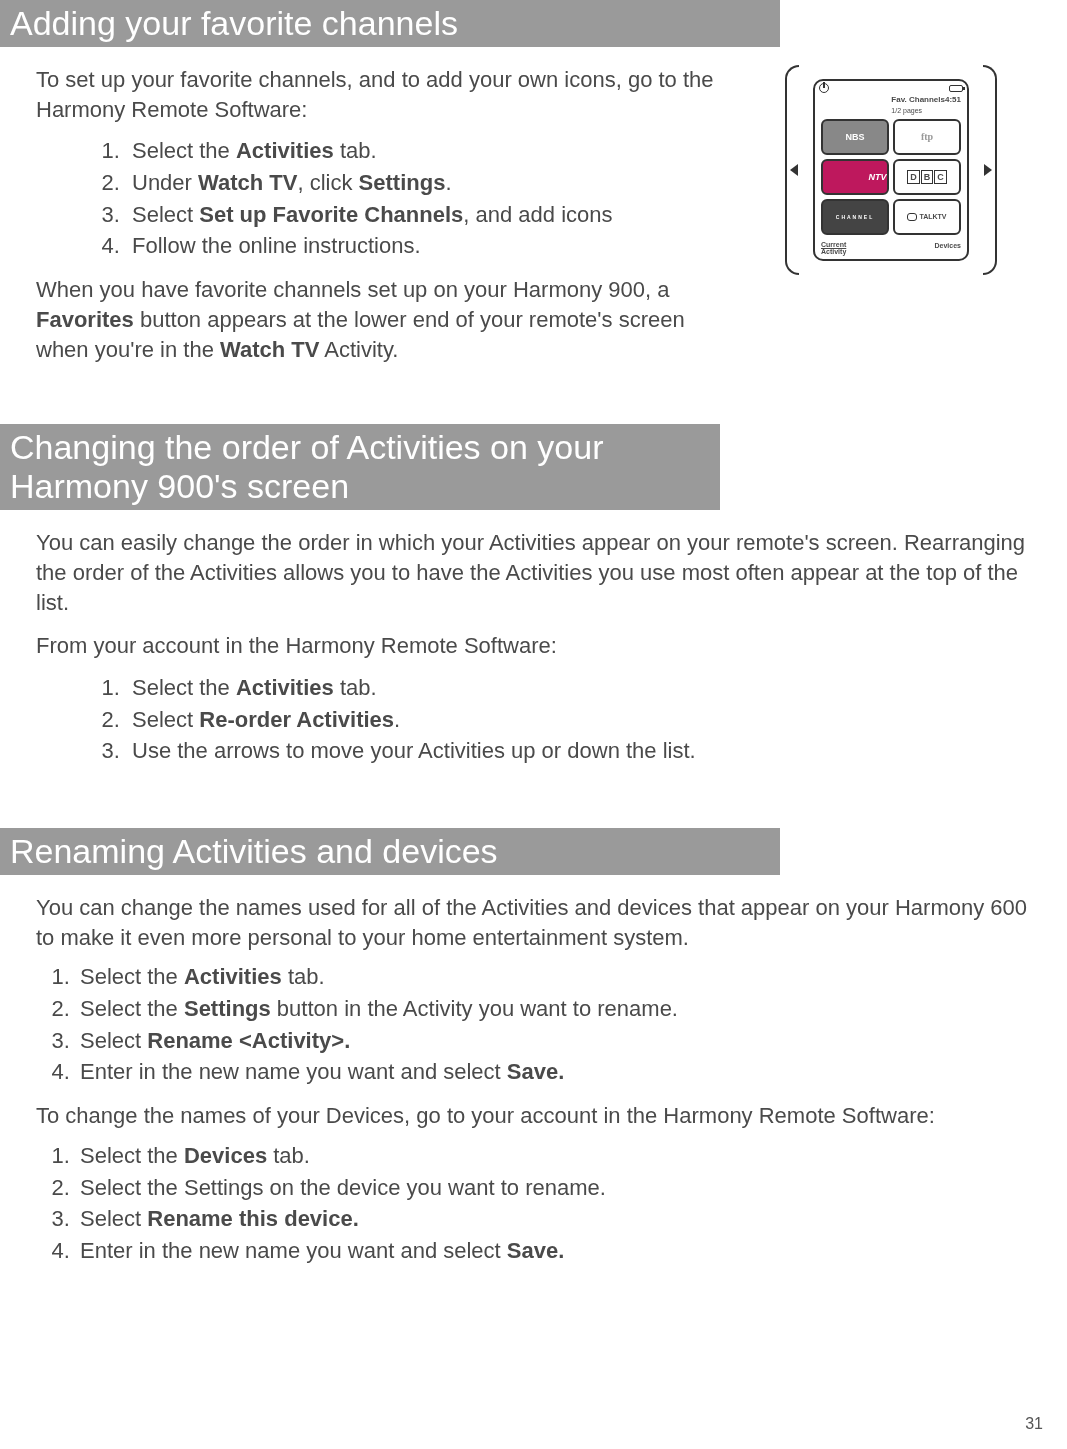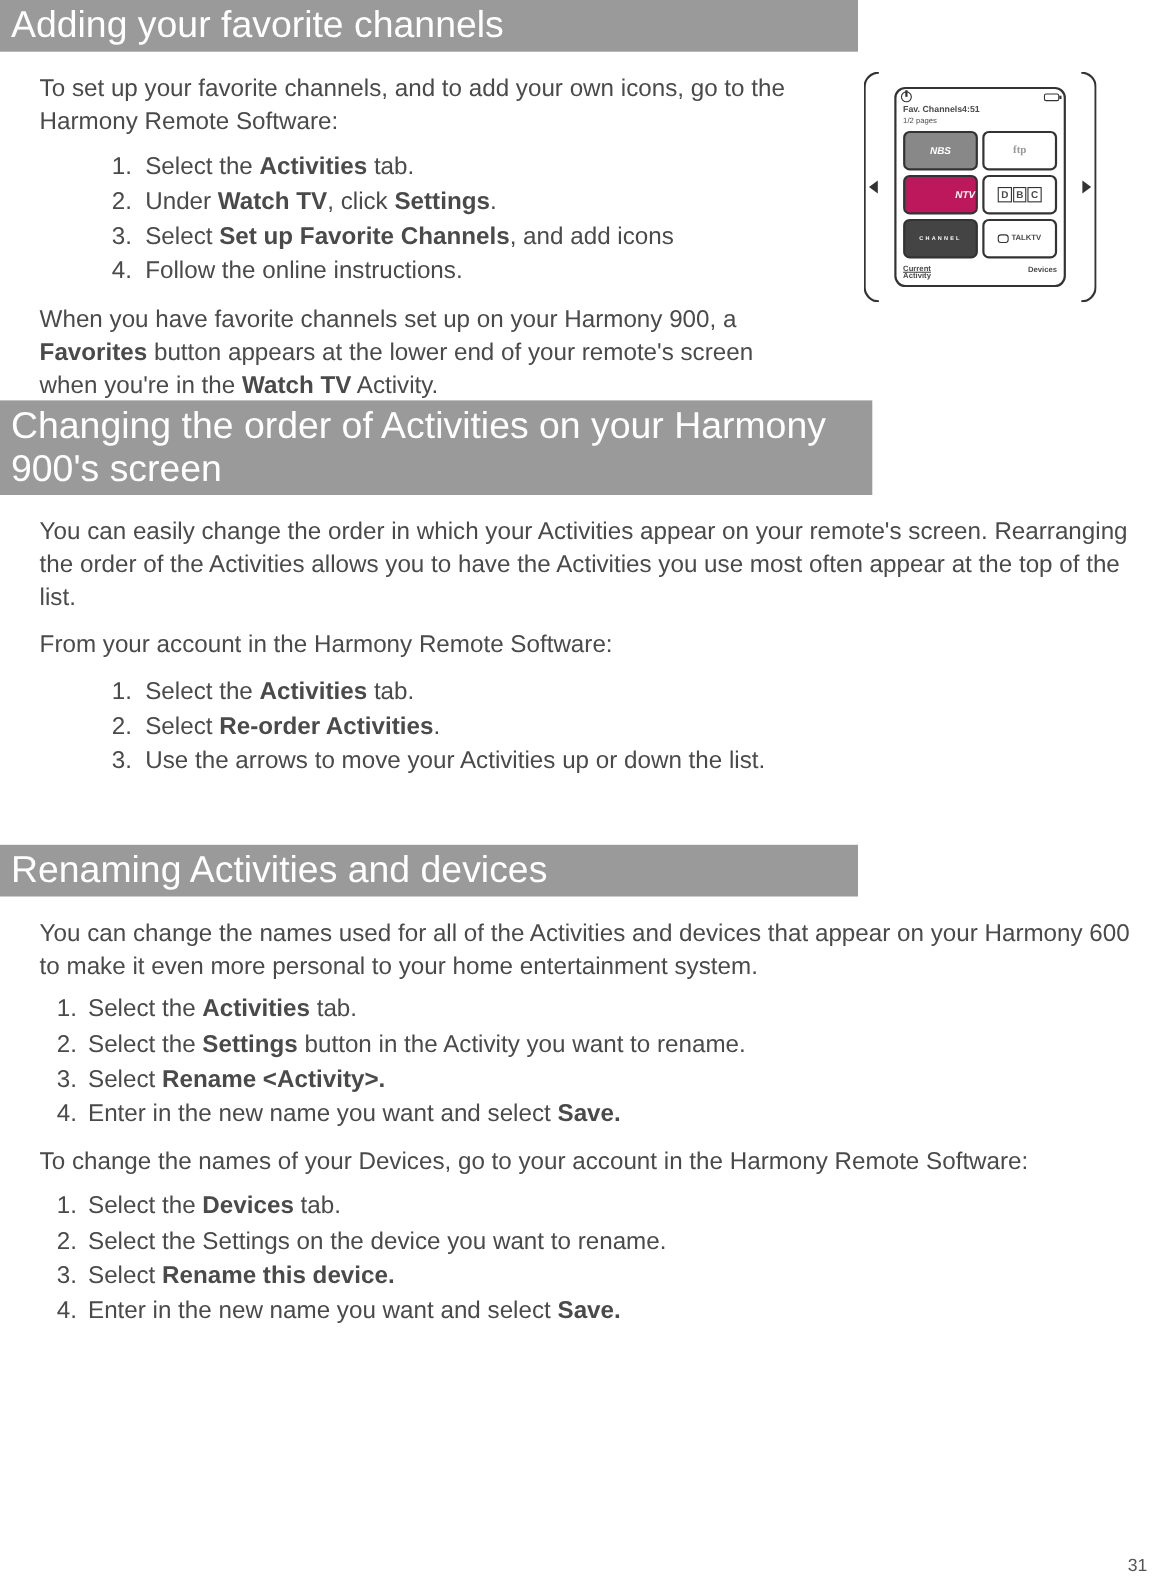--- a/index.html
+++ b/index.html
@@ -15,21 +15,21 @@
     .section-heading {
       background: #9a9a9a;
       color: #fff;
       font-size: 34px;
       font-weight: 400;
       padding: 4px 10px;
       margin-bottom: 18px;
       display: inline-block;
     }
     .sec1-h { width: 780px; }
-    .sec2-h { width: 793px; }
+    .sec2-h { width: 720px; margin-top: 60px; }
     .sec3-h { width: 780px; margin-top: 50px; }
     .content-block {
       padding-left: 36px;
       padding-right: 36px;
       font-size: 22px;
       line-height: 1.35;
       color: #4a4a4a;
     }
     .two-col { display: flex; gap: 20px; align-items: flex-start; }
     .two-col .left { flex: 1; }
@@ -67,33 +67,33 @@
     }
     .remote .screen-top {
       display: flex; justify-content: space-between; align-items: center;
       padding: 2px 4px; font-size: 8px;
     }
     .remote .power-ic { width: 10px; height: 10px; border: 1.5px solid #333; border-radius: 50%; position: relative; }
     .remote .power-ic:after { content:""; position: absolute; top:-2px; left: 3.2px; width: 1.5px; height: 6px; background:#333; }
     .remote .batt { width: 14px; height: 7px; border: 1.5px solid #333; border-radius: 2px; position: relative; }
     .remote .batt:after { content:""; position:absolute; right:-3px; top:1.5px; width:2px; height:3px; background:#333; }
     .remote .title-row {
-      display: flex; justify-content: flex-start; font-size: 8px; font-weight: bold;
+      display: flex; justify-content: flex-end; font-size: 8px; font-weight: bold;
       padding: 0 6px;
     }
     .remote .grid {
       flex: 1; display: grid; grid-template-columns: 1fr 1fr; grid-template-rows: 1fr 1fr 1fr;
       gap: 4px; padding: 4px 6px;
     }
     .remote .cell {
       border: 2px solid #333; border-radius: 6px; display: flex;
       align-items: center; justify-content: center; font-size: 9px; font-weight: bold;
       overflow: hidden;
     }
-    .remote .cell.nbs { background: #888; color: #fff; font-style: italic; }
+    .remote .cell.nbs { background: #888; color: #fff; }
     .remote .cell.ntv { background: #be185d; color: #fff; font-style: italic; padding-left: 45px; }
     .remote .cell.dbc { letter-spacing: 0; }
     .remote .cell.dbc span { border: 1.5px solid #333; padding: 0 2px; margin: 0 0.5px; font-size:9px; }
     .remote .cell.channel { font-size: 5px; letter-spacing: 2px; background: #444; color:#fff; }
     .remote .cell.talktv { font-size: 7px; display: flex; gap:2px; }
     .remote .cell.talktv .bub { width: 10px; height: 8px; border: 1.5px solid #333; border-radius: 3px; }
     .remote .cell.script { font-family: cursive; color: #999; font-size: 10px;}
     .remote .botrow { display: flex; justify-content: space-between; font-size: 7px; font-weight: bold; padding: 2px 6px 4px; }
     .remote .botrow .cur { text-align: center; line-height: 1; }
   </style>

